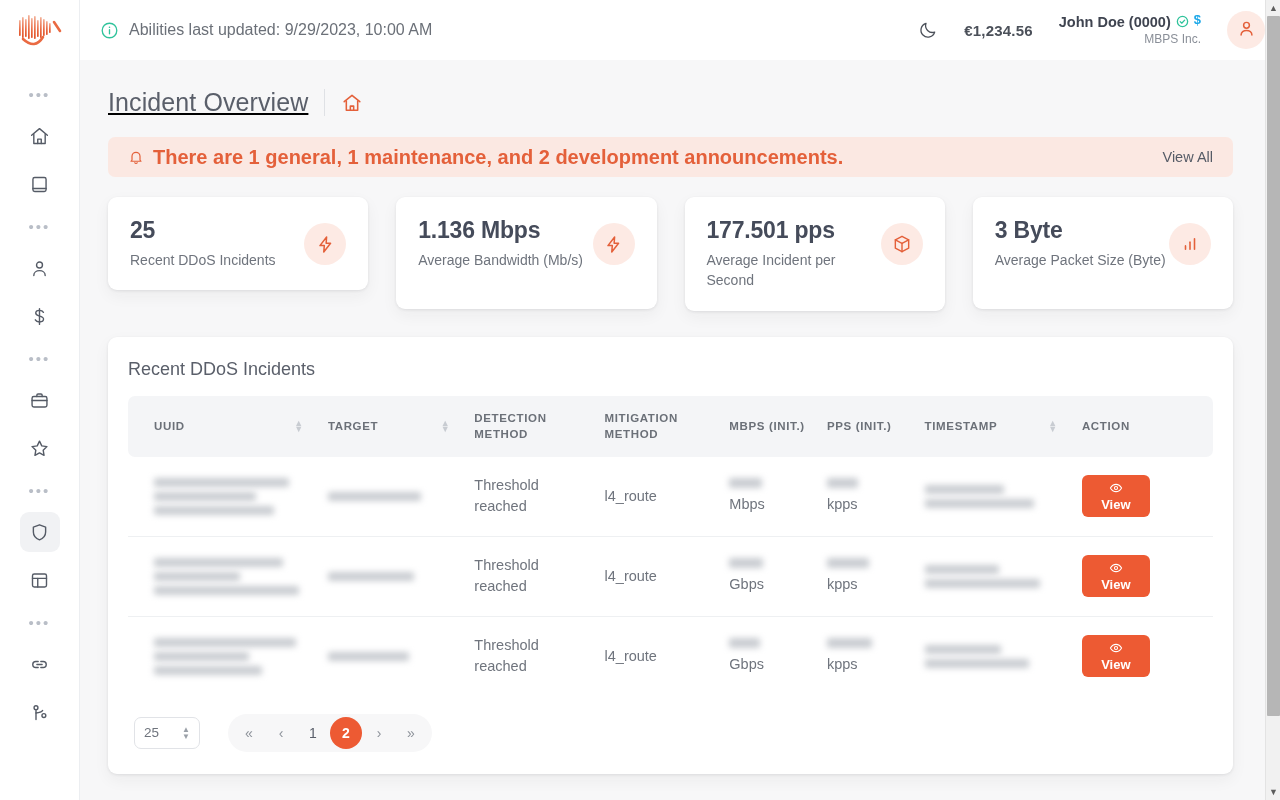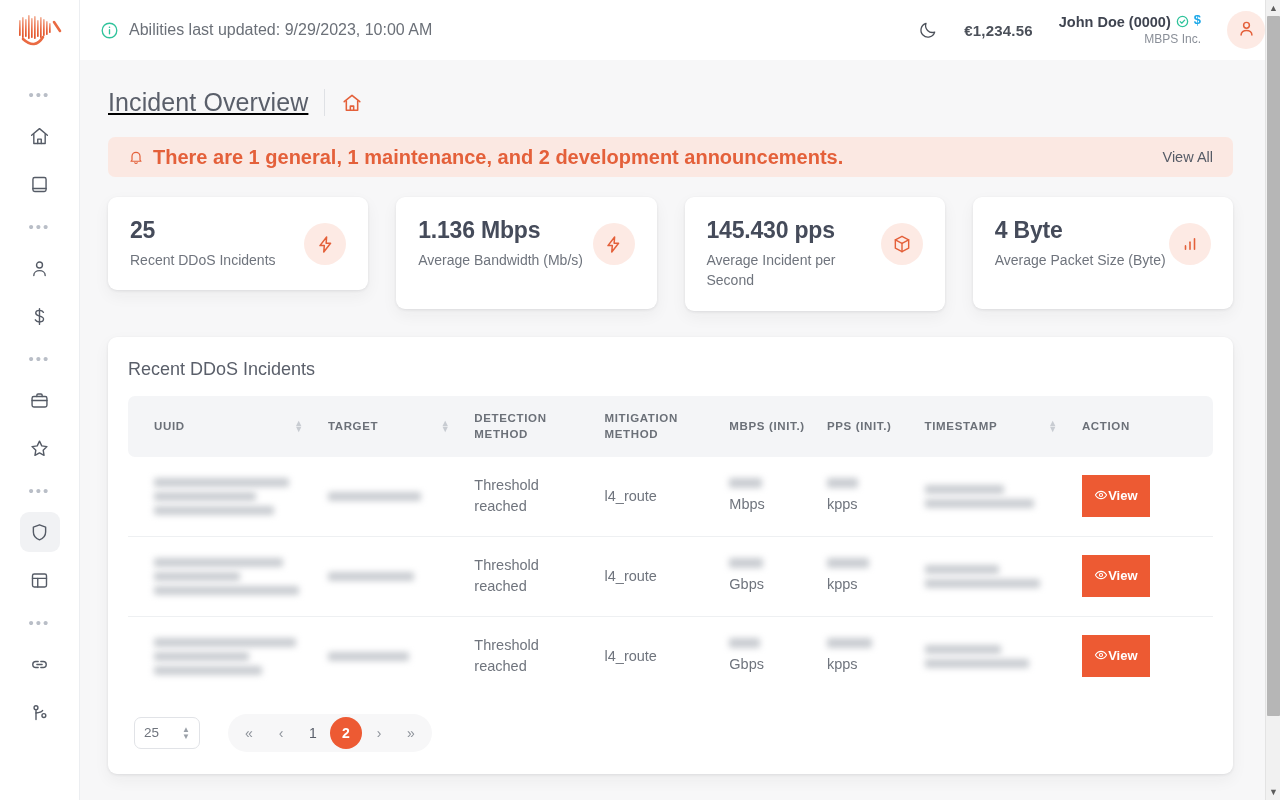--- a/index.html
+++ b/index.html
@@ -126,22 +126,22 @@
   tbody td {
     padding: 16px 10px; font-size: 14.5px; color: #6f747d; vertical-align: middle;
     border-bottom: 1px solid #eef0f2; line-height: 1.45;
   }
   tbody tr:last-child td { border-bottom: none; }
   tbody td:first-child { padding-left: 26px; }
   .blur-line { height: 9px; border-radius: 2px; background: #c9ccd1; filter: blur(3px); margin: 5px 0; }
   .blur-sm { height: 10px; border-radius: 2px; background: #c9ccd1; filter: blur(3.2px); margin-bottom: 6px; }
   .unit { font-size: 14.5px; color: #6f747d; }
   .btn-view {
-    width: 68px; height: 42px; background: #ed5a33; border: none; border-radius: 0;
-    color: #ffffff; display: flex; flex-direction: row; align-items: center;
+    width: 68px; height: 42px; background: #ed5a33; border: none; border-radius: 6px;
+    color: #ffffff; display: flex; flex-direction: column; align-items: center;
     justify-content: center; gap: 0px; cursor: pointer;
   }
   .btn-view .lbl { font-size: 13px; font-weight: bold; line-height: 1.1; }
 
   
   .pager { display: flex; align-items: center; gap: 28px; padding: 18px 6px 4px 6px; }
   .size-select {
     width: 66px; height: 32px; border: 1px solid #e1e3e7; border-radius: 7px;
     display: flex; align-items: center; padding: 0 9px; gap: 6px;
     font-size: 13.5px; color: #6f747d; background: #fff;
@@ -380,35 +380,35 @@
         </div>
         <div class="stat-ico">
           <svg width="19" height="19" viewBox="0 0 24 24" fill="none" stroke="currentColor" stroke-width="1.9" stroke-linecap="round" stroke-linejoin="round">
               <path d="M13.4 2.6 5 13.4h5.5L9.8 21.4 18.4 10.4h-5.6z"></path>
             </svg>
         </div>
       </div>
 
       <div class="stat tall">
         <div class="stat-main">
-          <div class="stat-value">145.430 pps</div>
+          <div class="stat-value">177.501 pps</div>
           <div class="stat-label">Average Incident per Second</div>
         </div>
         <div class="stat-ico">
           <svg width="20" height="20" viewBox="0 0 24 24" fill="none" stroke="currentColor" stroke-width="1.7" stroke-linecap="round" stroke-linejoin="round">
               <path d="M12 2.8 20 7v10l-8 4.2L4 17V7z"></path>
               <path d="M4 7l8 4.2L20 7"></path>
               <path d="M12 11.2v10"></path>
             </svg>
         </div>
       </div>
 
       <div class="stat tall">
         <div class="stat-main">
-          <div class="stat-value">4 Byte</div>
+          <div class="stat-value">3 Byte</div>
           <div class="stat-label">Average Packet Size (Byte)</div>
         </div>
         <div class="stat-ico">
           <svg width="18" height="18" viewBox="0 0 24 24" fill="none" stroke="currentColor" stroke-width="2.1" stroke-linecap="round">
               <path d="M6 19v-4.5"></path>
               <path d="M12 19V9.5"></path>
               <path d="M18 19V5"></path>
             </svg>
         </div>
       </div>

